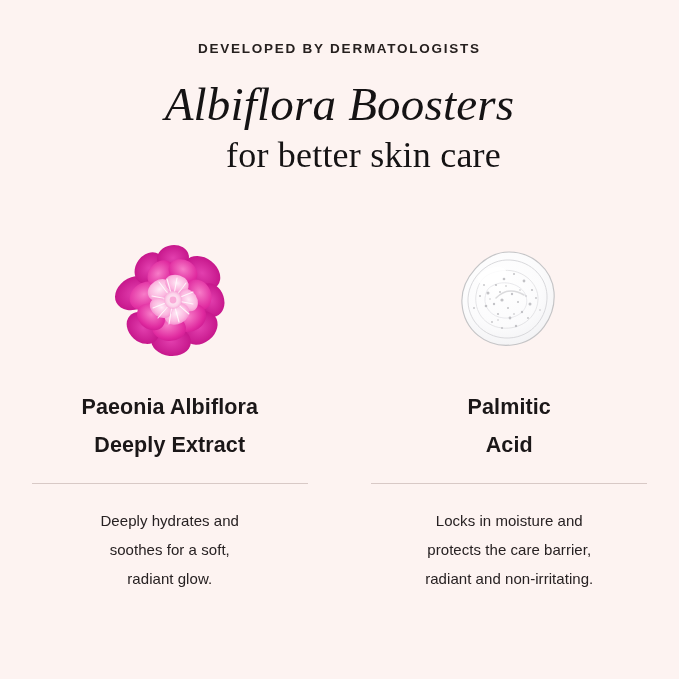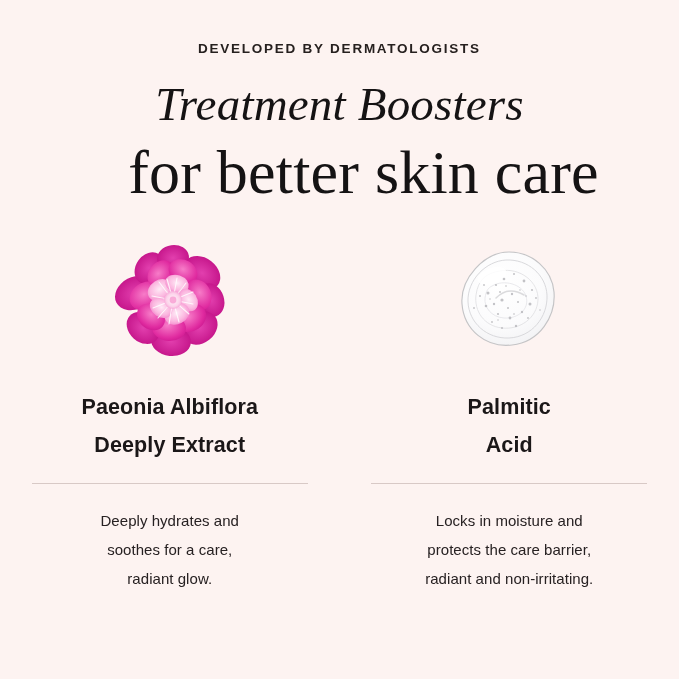--- a/index.html
+++ b/index.html
@@ -53,21 +53,21 @@
   }
   .headline .line1 {
     display: block;
     font-style: italic;
     font-size: 47px;
     letter-spacing: 0.2px;
   }
   .headline .line2 {
     display: block;
     font-style: normal;
-    font-size: 62px;
+    font-size: 36px;
     letter-spacing: 0.2px;
     margin-top: -2px;
     margin-left: 48px;
   }
 
   
   .columns {
     position: absolute;
     top: 238px;
     left: 0;
@@ -123,21 +123,21 @@
   svg { display: block; overflow: visible; }
 </style>
 </head>
 <body>
 
 <div class="page">
 
   <div class="eyebrow">DEVELOPED BY DERMATOLOGISTS</div>
 
   <div class="headline">
-    <span class="line1">Treatment Boosters</span>
+    <span class="line1">Albiflora Boosters</span>
     <span class="line2">for better skin care</span>
   </div>
 
   <div class="columns">
 
     <div class="col">
 
       <div class="art">
         <svg width="130" height="125" viewBox="0 0 130 125" aria-hidden="true">
           <defs>
@@ -219,21 +219,21 @@
 
       <div class="ingredient-name">
         <span>Paeonia Albiflora</span>
         <span>Deeply Extract</span>
       </div>
 
       <div class="divider"></div>
 
       <div class="desc">
         <span>Deeply hydrates and</span>
-        <span>soothes for a care,</span>
+        <span>soothes for a soft,</span>
         <span>radiant glow.</span>
       </div>
     </div>
 
     <div class="col">
 
       <div class="art">
         <svg width="130" height="125" viewBox="0 0 130 125" aria-hidden="true">
           <defs>
             <radialGradient id="gelG" cx="42%" cy="35%" r="72%">

